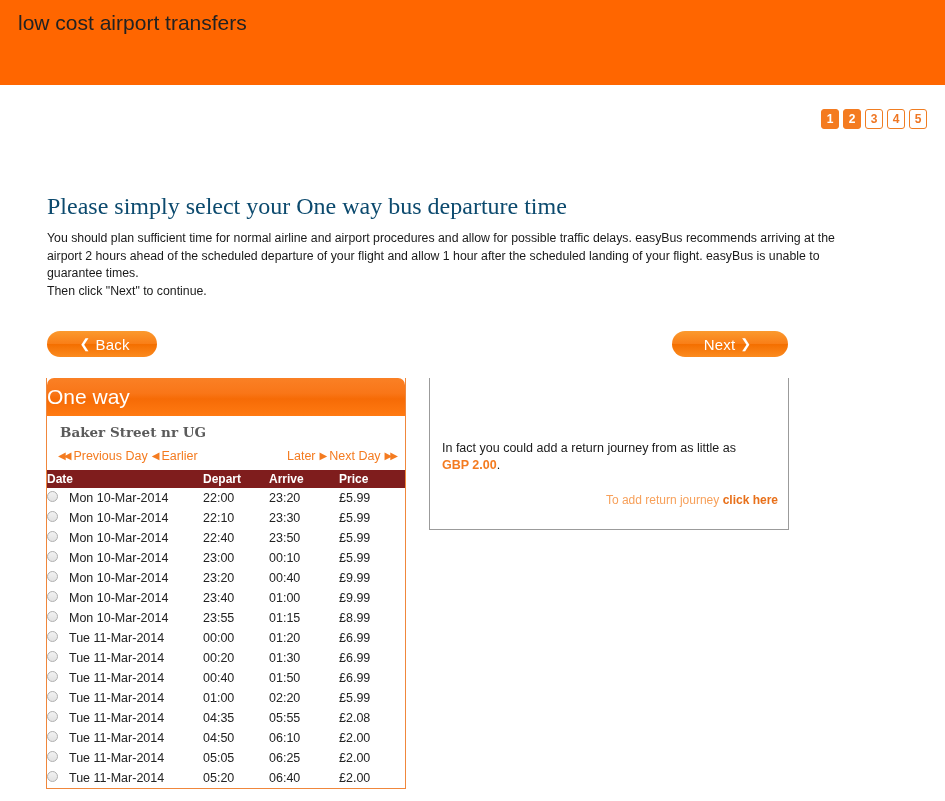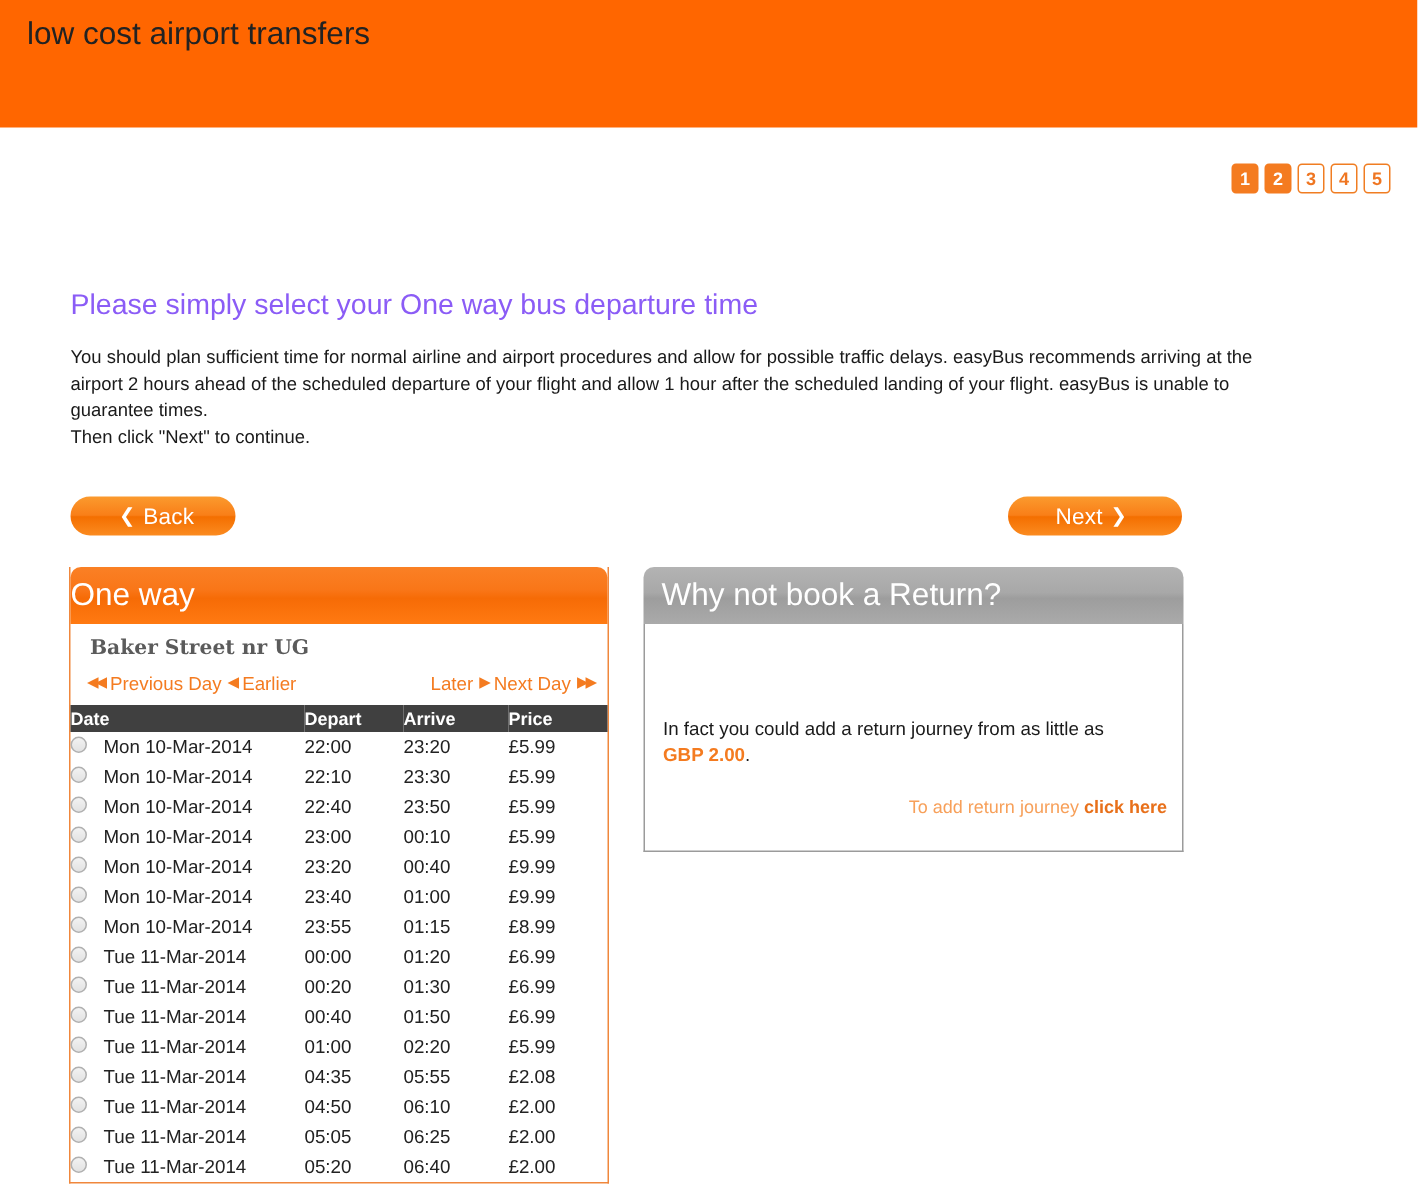--- a/index.html
+++ b/index.html
@@ -89,23 +89,23 @@
     background: #f47b20;
     border-color: #f47b20;
     color: #ffffff;
   }
 
   
   .page-title {
     position: absolute;
     left: 47px;
     top: 108px;
-    font-size: 19px;
-    color: #8b5cf6;
-    font-family: Liberation Sans, sans-serif;
+    font-size: 24px;
+    color: #0c4a6e;
+    font-family: Liberation Serif, serif;
     white-space: nowrap;
   }
 
   
   .intro {
     position: absolute;
     left: 47px;
     top: 145px;
     width: 806px;
     font-size: 12.3px;
@@ -211,21 +211,21 @@
   }
 
   
   table.times {
     width: 100%;
     border-collapse: collapse;
     font-size: 12.5px;
     font-family: "Liberation Sans", sans-serif;
   }
   table.times thead th {
-    background: #404040;
+    background: #7f1d1d;
     color: #ffffff;
     font-weight: bold;
     font-size: 12px;
     height: 18px;
     text-align: left;
     padding: 0;
     font-family: "Liberation Sans", sans-serif;
   }
   th.c-date  { padding-left: 24px; }
   th.c-dep   { width: 66px; }
@@ -483,21 +483,20 @@
             <td class="c-dep">05:20</td>
             <td class="c-arr">06:40</td>
             <td class="c-price">£2.00</td>
           </tr>
         </tbody>
     </table>
 
   </div>
 
   <div class="panel-return">
-    <div class="panel-head-grey">Why not book a Return?</div>
     <div class="panel-return-body">
       <div class="return-text">
         <span>In fact you could add a return journey from as little as </span><br>
         <span class="gbp">GBP 2.00</span><span>.</span>
       </div>
       <div class="return-link-row">
         <span>To add return journey </span><a class="click-here">click here</a>
       </div>
     </div>
   </div>

